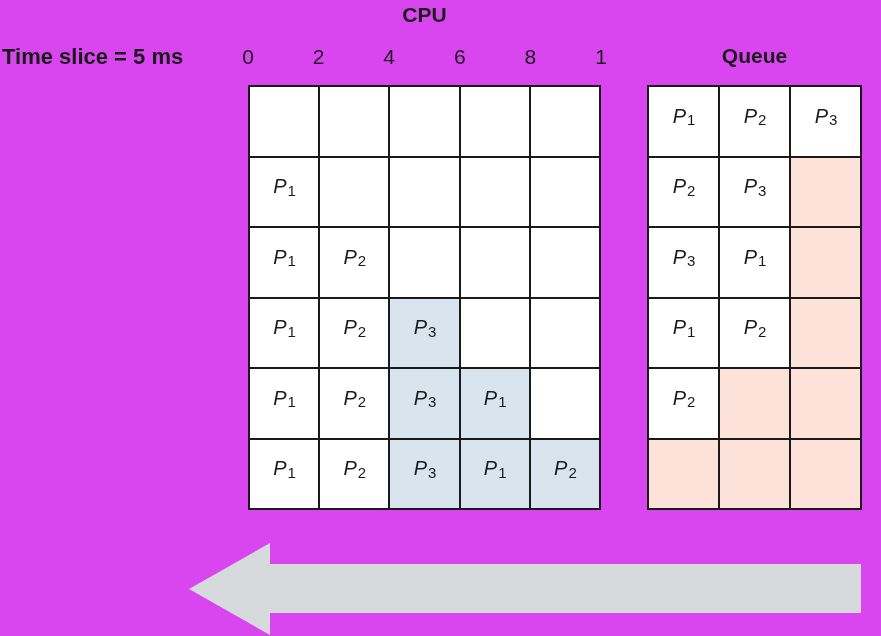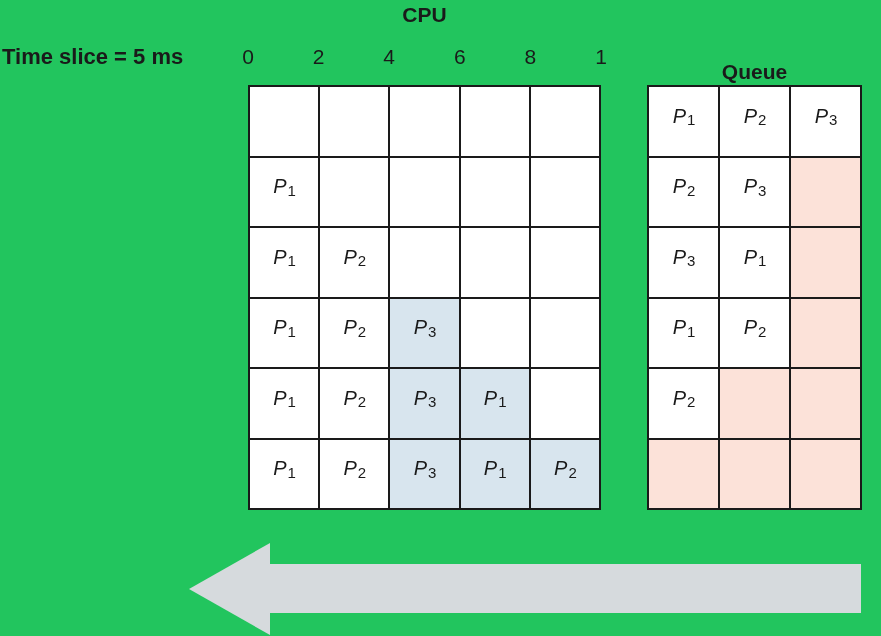--- a/index.html
+++ b/index.html
@@ -4,25 +4,25 @@
 <style>
   :root{
     --cpu-hl:#d8e5ee;
     --queue-hl:#fce2d9;
     --arrow:#d6dadd;
     --line:#1a1a1a;
     --text:#1a1a1a;
   }
   *{margin:0;padding:0;box-sizing:border-box;}
   body{background:#ffffff;font-family:"Liberation Sans", sans-serif;color:var(--text);}
-  .stage{position:relative;width:881px;height:636px;background:#22c55e;overflow:hidden;}
+  .stage{position:relative;width:881px;height:636px;background:#d946ef;overflow:hidden;}
 
   .cpu-title{position:absolute;left:248px;top:3px;width:353px;text-align:center;
     font-size:21px;font-weight:bold;}
-  .queue-title{position:absolute;left:647px;top:60px;width:215px;text-align:center;
+  .queue-title{position:absolute;left:647px;top:44px;width:215px;text-align:center;
     font-size:21px;font-weight:bold;}
   .time-slice{position:absolute;left:2px;top:44px;font-size:22px;font-weight:bold;white-space:nowrap;}
 
   .ticks{position:absolute;left:248px;top:45px;width:353px;height:26px;}
   .tick{position:absolute;transform:translateX(-50%);font-size:21px;top:0;}
 
   .grid{position:absolute;top:85px;display:grid;gap:2px;padding:2px;background:var(--line);}
   .grid.cpu{left:248px;width:353px;height:425px;grid-template-columns:repeat(5,1fr);grid-template-rows:repeat(6,1fr);}
   .grid.queue{left:647px;width:215px;height:425px;grid-template-columns:repeat(3,1fr);grid-template-rows:repeat(6,1fr);}
   .cell{background:#ffffff;display:flex;align-items:center;justify-content:center;

